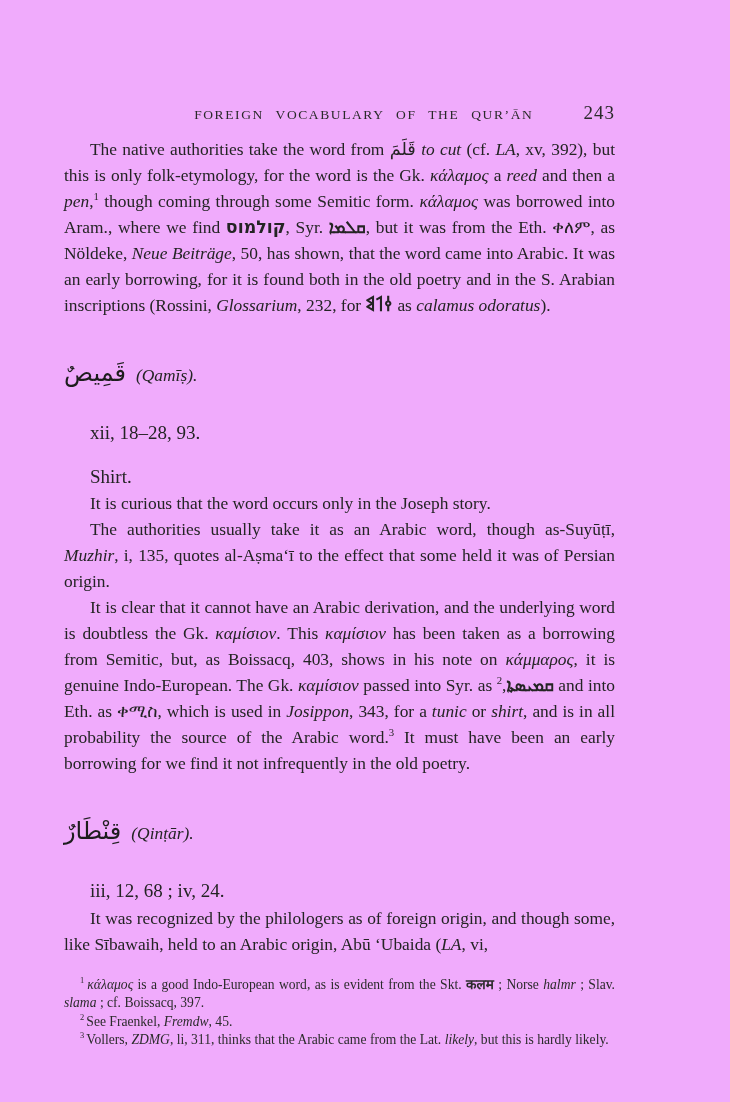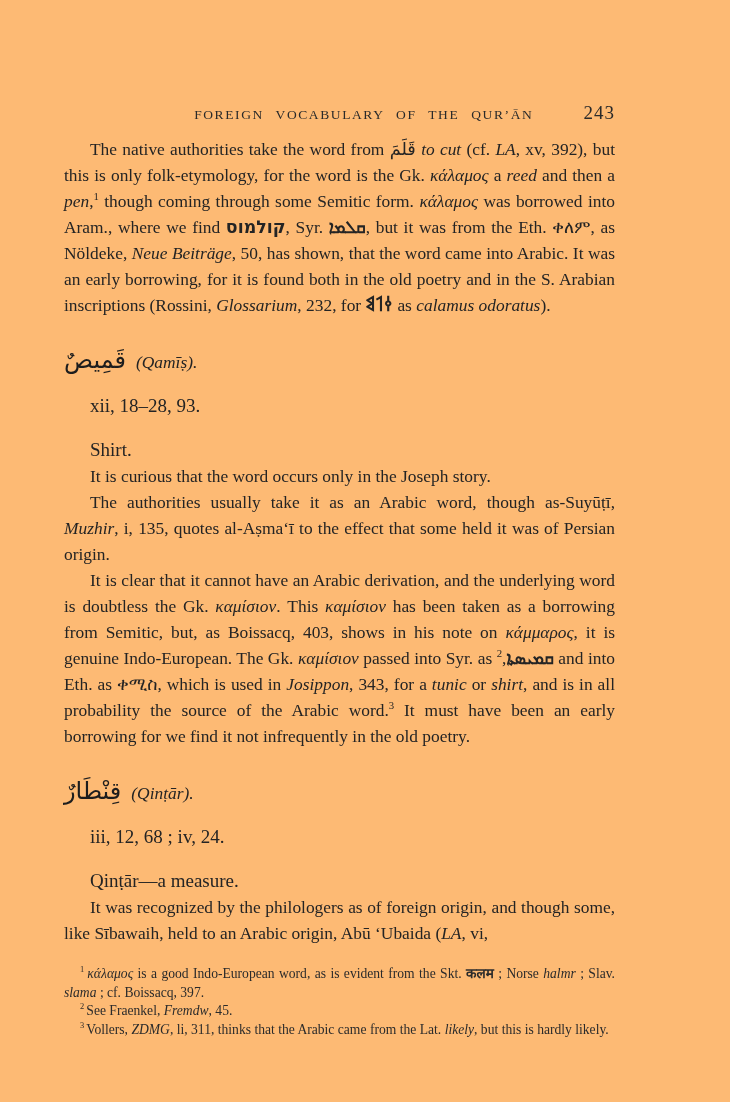--- a/index.html
+++ b/index.html
@@ -4,21 +4,21 @@
 <style>
   html,body{margin:0;padding:0;}
   body{
     width:730px;height:1102px;
     background:#e9e9e7;
     font-family:"Liberation Serif", serif;
   }
   .page{
     position:relative;
     width:730px;height:1102px;
-    background:#fdba74;
+    background:#f0abfc;
     color:#242424;
     overflow:hidden;
   }
   .column{
     position:absolute;
     left:64px;top:102px;
     width:551px;
   }
   
   .running-header{
@@ -41,21 +41,21 @@
   .body-text p.para{
     margin:0;
     font-size:17.4px;
     line-height:26px;
     text-align:justify;
     text-indent:26px;
   }
   .entry{
     margin:28px 0 10px 0;
     font-size:17.4px;
-    line-height:28px;
+    line-height:55px;
   }
   .arabic-headword{
     font-family:"DejaVu Sans", sans-serif;
     font-size:24px;
     color:#1d1d1d;
     margin-right:10px;
   }
   .entry-translit{
     font-style:italic;
     font-size:17.4px;
@@ -103,21 +103,20 @@
     <div class="body-text" id="body-text">
         <p class="para"><span>The native authorities take the word from </span><span class="sc-ar">قَلَمَ</span><span> </span><span class="it">to cut</span><span> (cf. </span><span class="it">LA</span><span>, xv, 392), but this is only folk-etymology, for the word is the Gk. </span><span class="sc-gk">κάλαμος</span><span> a </span><span class="it">reed</span><span> and then a </span><span class="it">pen</span><span>,</span><span class="sup">1</span><span> though coming through some Semitic form. </span><span class="sc-gk">κάλαμος</span><span> was borrowed into Aram., where we find </span><span class="sc-he">קולמוס</span><span>, Syr. </span><span class="sc-sy">ܩܠܡܐ</span><span>, but it was from the Eth. </span><span class="sc-et">ቀለም</span><span>, as Nöldeke, </span><span class="it">Neue Beiträge</span><span>, 50, has shown, that the word came into Arabic.  It was an early borrowing, for it is found both in the old poetry and in the S. Arabian inscriptions (Rossini, </span><span class="it">Glossarium</span><span>, 232, for </span><span class="sc-osa">𐩤𐩡𐩣</span><span> as </span><span class="it">calamus odoratus</span><span>).</span></p>
         <div class="entry"><span class="arabic-headword">قَمِيصٌ</span><span class="entry-translit">(Qamīṣ).</span></div>
         <div class="ref-line">xii, 18–28, 93.</div>
         <div class="ref-line">Shirt.</div>
         <p class="para"><span>It is curious that the word occurs only in the Joseph story.</span></p>
         <p class="para"><span>The authorities usually take it as an Arabic word, though as-Suyūṭī, </span><span class="it">Muzhir</span><span>, i, 135, quotes al-Aṣma‘ī to the effect that some held it was of Persian origin.</span></p>
         <p class="para"><span>It is clear that it cannot have an Arabic derivation, and the underlying word is doubtless the Gk. </span><span class="sc-gk">καμίσιον</span><span>.  This </span><span class="sc-gk">καμίσιον</span><span> has been taken as a borrowing from Semitic, but, as Boissacq, 403, shows in his note on </span><span class="sc-gk">κάμμαρος</span><span>, it is genuine Indo-European.  The Gk. </span><span class="sc-gk">καμίσιον</span><span> passed into Syr. as </span><span class="sc-sy">ܩܡܝܣܬܐ</span><span>,</span><span class="sup">2</span><span> and into Eth. as </span><span class="sc-et">ቀሚስ</span><span>, which is used in </span><span class="it">Josippon</span><span>, 343, for a </span><span class="it">tunic</span><span> or </span><span class="it">shirt</span><span>, and is in all probability the source of the Arabic word.</span><span class="sup">3</span><span>  It must have been an early borrowing for we find it not infrequently in the old poetry.</span></p>
         <div class="entry"><span class="arabic-headword">قِنْطَارٌ</span><span class="entry-translit">(Qinṭār).</span></div>
         <div class="ref-line">iii, 12, 68 ;  iv, 24.</div>
-        <div class="ref-line">Qinṭār—a measure.</div>
         <p class="para"><span>It was recognized by the philologers as of foreign origin, and though some, like Sībawaih, held to an Arabic origin, Abū ‘Ubaida (</span><span class="it">LA</span><span>, vi,</span></p>
       </div>
 
     <div class="footnotes" id="footnotes">
         <p class="fn"><span class="sup">1 </span><span class="sc-gk">κάλαμος</span><span> is a good Indo-European word, as is evident from the Skt. </span><span class="sc-dv">कलम</span><span> ; Norse </span><span class="it">halmr</span><span> ;  Slav. </span><span class="it">slama</span><span> ;  cf. Boissacq, 397.</span></p>
         <p class="fn"><span class="sup">2 </span><span>See Fraenkel, </span><span class="it">Fremdw</span><span>, 45.</span></p>
         <p class="fn"><span class="sup">3 </span><span>Vollers, </span><span class="it">ZDMG</span><span>, li, 311, thinks that the Arabic came from the Lat. </span><span class="it">likely</span><span>, but this is hardly likely.</span></p>
       </div>
 
   </div>

